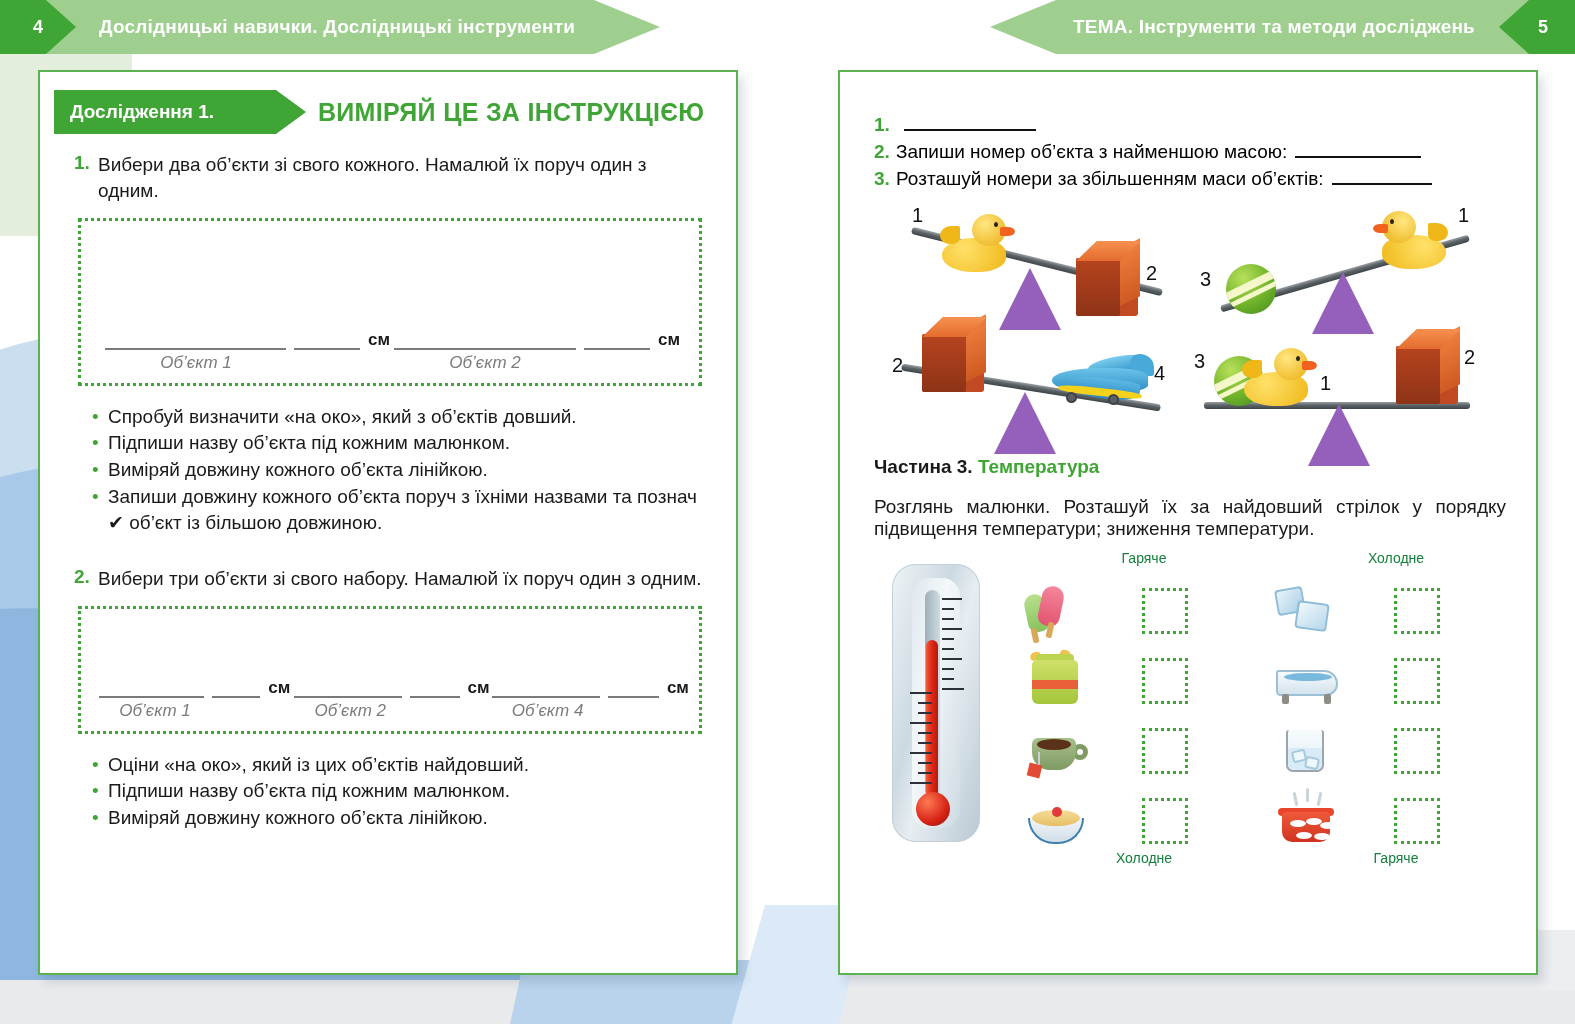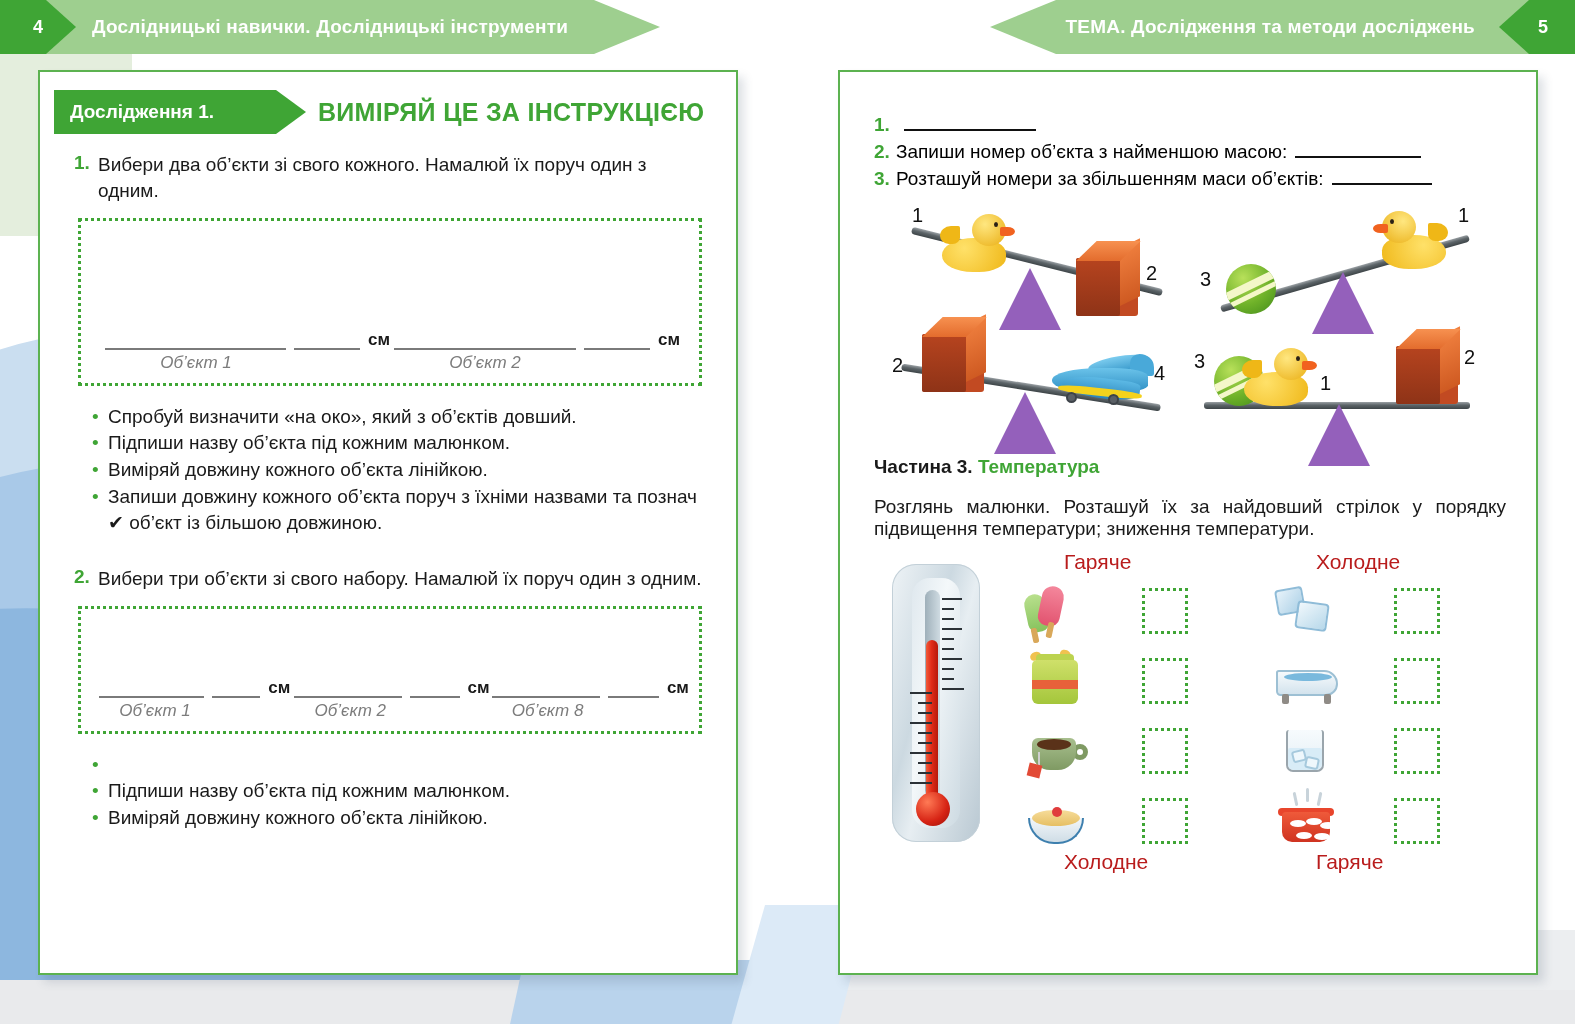--- a/index.html
+++ b/index.html
@@ -80,21 +80,21 @@
     position:absolute; top:0; height:54px; line-height:54px;
     color:#ffffff; font-weight:bold; font-size:18px; z-index:6;
   }
   .hdr-pagenum.l { left:33px; }
   .hdr-pagenum.r { right:27px; }
   .hdr-title {
     position:absolute; top:0; height:54px; line-height:54px;
     color:#ffffff; font-weight:bold; font-size:19px; letter-spacing:.2px; z-index:6;
     white-space:nowrap;
   }
-  .hdr-title.l { left:92px; }
+  .hdr-title.l { left:99px; }
   .hdr-title.r { right:100px; }
 
   
   .page {
     position:absolute; background:#ffffff; border:2px solid #5cb250; z-index:3;
     box-shadow: 6px 7px 9px rgba(60,80,100,.17);
   }
   .page-left  { left:38px;  top:70px; width:700px; height:905px; }
   .page-right { left:838px; top:70px; width:700px; height:905px; }
 
@@ -290,22 +290,22 @@
   }
   .thermo .bulb {
     position:absolute; left:24px; top:228px; width:34px; height:34px;
     border-radius:50%;
     background:radial-gradient(circle at 34% 30%, #ff7a55, #d62314 60%, #98110a);
   }
   .thermo .tick { position:absolute; background:#2b3136; height:2px; }
 
   .tcol { position:absolute; width:118px; }
   .tcol-head, .tcol-foot {
-    position:absolute; width:160px; 
-    font-size:21px; color:#b91c1c;
+    position:absolute; width:160px; text-align:center;
+    font-size:14px; color:#15803d;
   }
   .t-item { position:absolute; width:78px; height:56px; }
   .t-box {
     position:absolute; width:46px; height:46px;
     border:3px dotted #3fa535;
   }
 
   
   .ic { position:absolute; }
   .icecream .p1{position:absolute;left:16px;top:0;width:22px;height:40px;background:linear-gradient(#f4879c,#e2536f);border-radius:11px 11px 9px 9px;transform:rotate(12deg);}
@@ -364,21 +364,21 @@
     <div class="hdr-band-pale-l"></div>
     <div class="hdr-chip-l"></div>
     <div class="hdr-pagenum l">4</div>
     <div class="hdr-title l">Дослідницькі навички. Дослідницькі інструменти</div>
   </div>
 
   <div class="hdr hdr-right">
     <div class="hdr-band-pale-r"></div>
     <div class="hdr-chip-r"></div>
     <div class="hdr-pagenum r">5</div>
-    <div class="hdr-title r">ТЕМА. Дослідження та методи досліджень</div>
+    <div class="hdr-title r">ТЕМА. Інструменти та методи досліджень</div>
   </div>
 
   <div class="page page-left">
 
     <div class="banner">
       <div class="banner-bg"></div>
       <div class="banner-label">Дослідження 1.</div>
       <div class="banner-heading">ВИМІРЯЙ ЦЕ ЗА ІНСТРУКЦІЄЮ</div>
     </div>
 
@@ -450,28 +450,29 @@
             <div class="unit">см</div>
           </div>
           <div class="cap" style="width:112px;margin-left:4px;">Об’єкт 2</div>
         </div>
         <div class="field" style="width:33.33%;">
           <div class="field-row" style="justify-content:flex-start;padding-left:2px;">
             <div class="ln-name" style="width:112px;"></div>
             <div class="ln-val" style="width:52px;"></div>
             <div class="unit">см</div>
           </div>
-          <div class="cap" style="width:112px;margin-left:2px;">Об’єкт 8</div>
+          <div class="cap" style="width:112px;margin-left:2px;">Об’єкт 4</div>
         </div>
       </div>
     </div>
 
     <div class="bullets">
       <div class="bullet">
         <div class="dot">•</div>
+        <div class="bullet-text">Оціни «на око», який із цих об’єктів найдовший.</div>
       </div>
       <div class="bullet">
         <div class="dot">•</div>
         <div class="bullet-text">Підпиши назву об’єкта під кожним малюнком.</div>
       </div>
       <div class="bullet">
         <div class="dot">•</div>
         <div class="bullet-text">Виміряй довжину кожного об’єкта лінійкою.</div>
       </div>
     </div>

